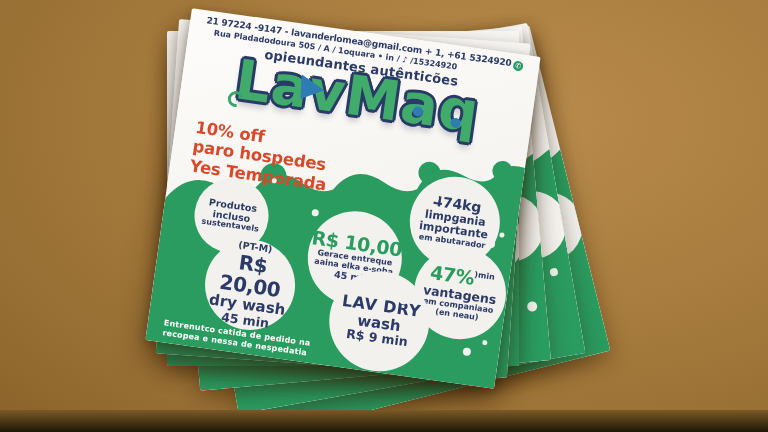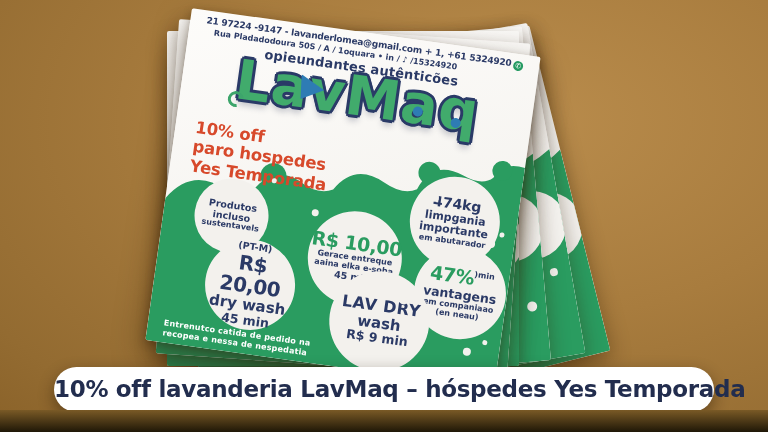--- a/index.html
+++ b/index.html
@@ -193,16 +193,15 @@
     <div class="dot" style="left:316px;top:298px;width:8px;height:8px;"></div>
     <div class="dot" style="left:334px;top:288px;width:5px;height:5px;"></div>
     <div class="dot" style="left:103px;top:157px;width:5px;height:5px;"></div>
 
     <div class="footnote">
       <div>Entrenutco catida de pedido na</div>
       <div>recopea e nessa de nespedatia</div>
     </div>
   </div>
 
-  <div class="banner">10% off lavanderia LavMaq – hóspedes Yes Temporada</div>
 
   <div class="floor"></div>
 </div>
 
 </body></html>

